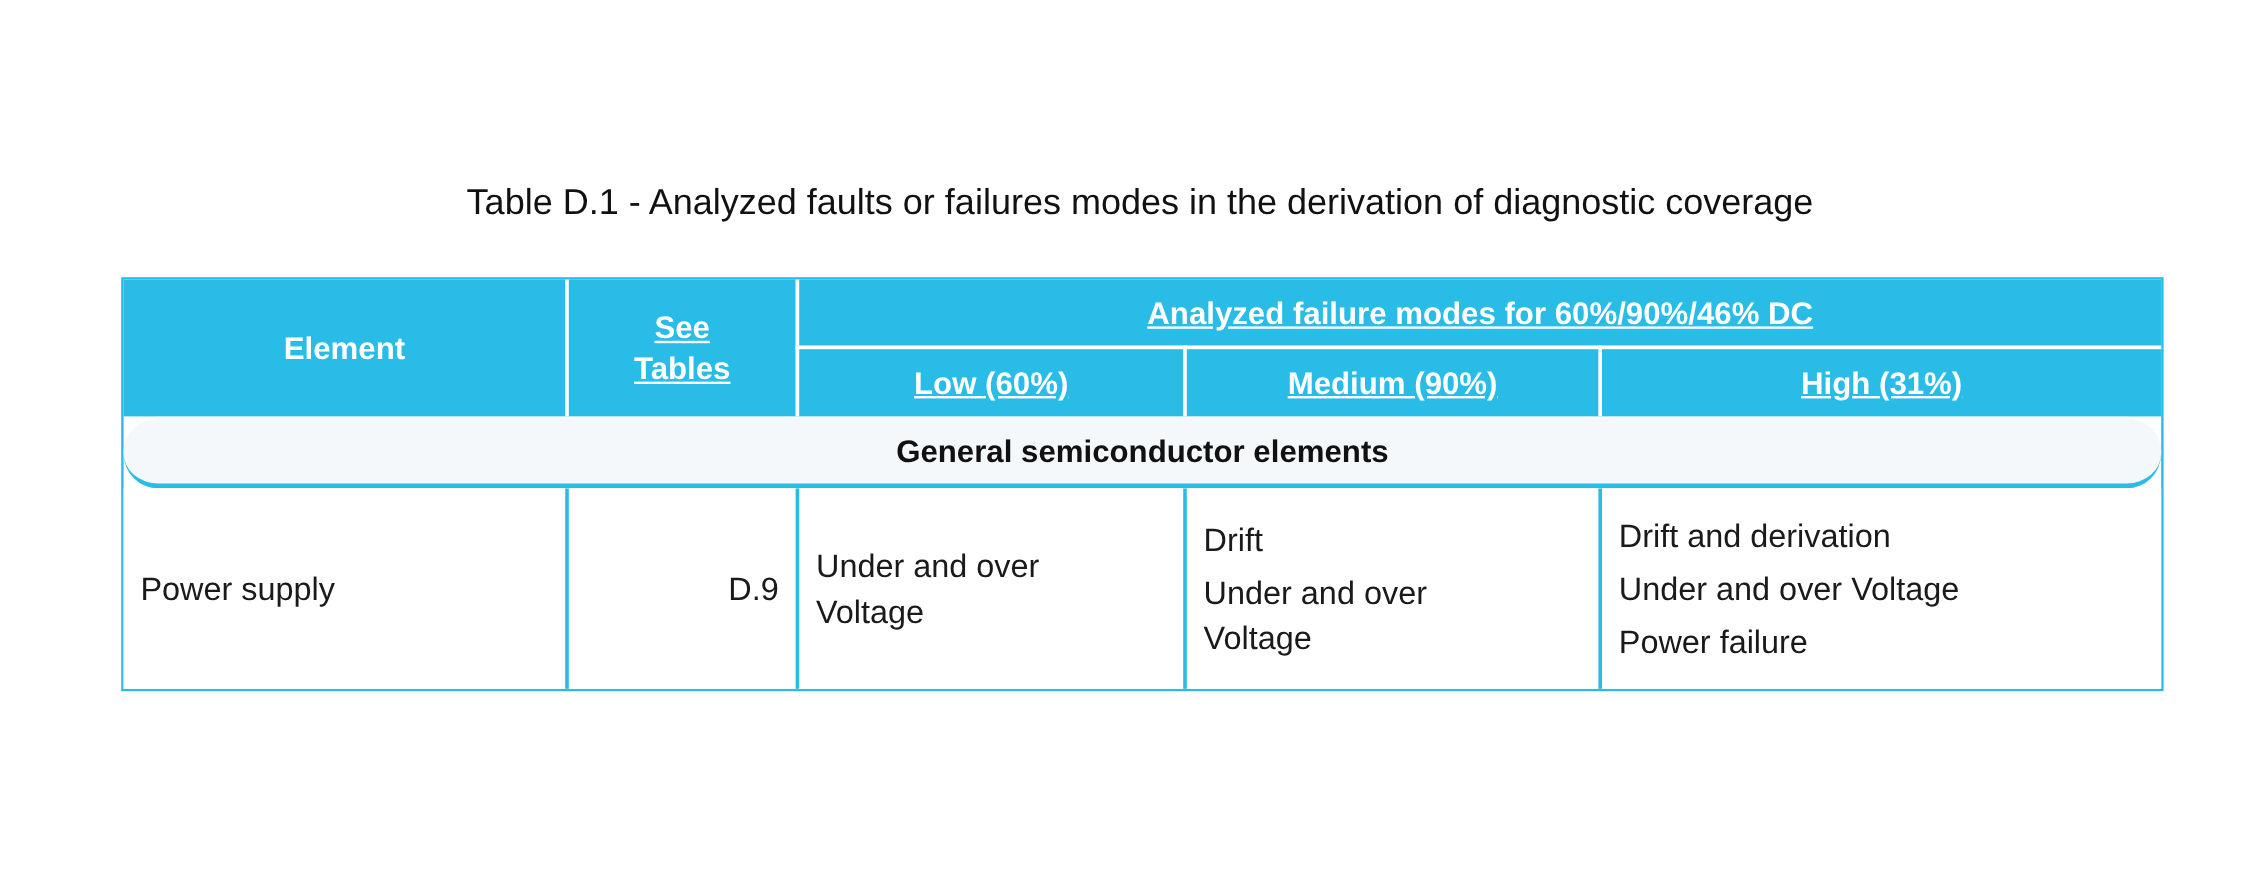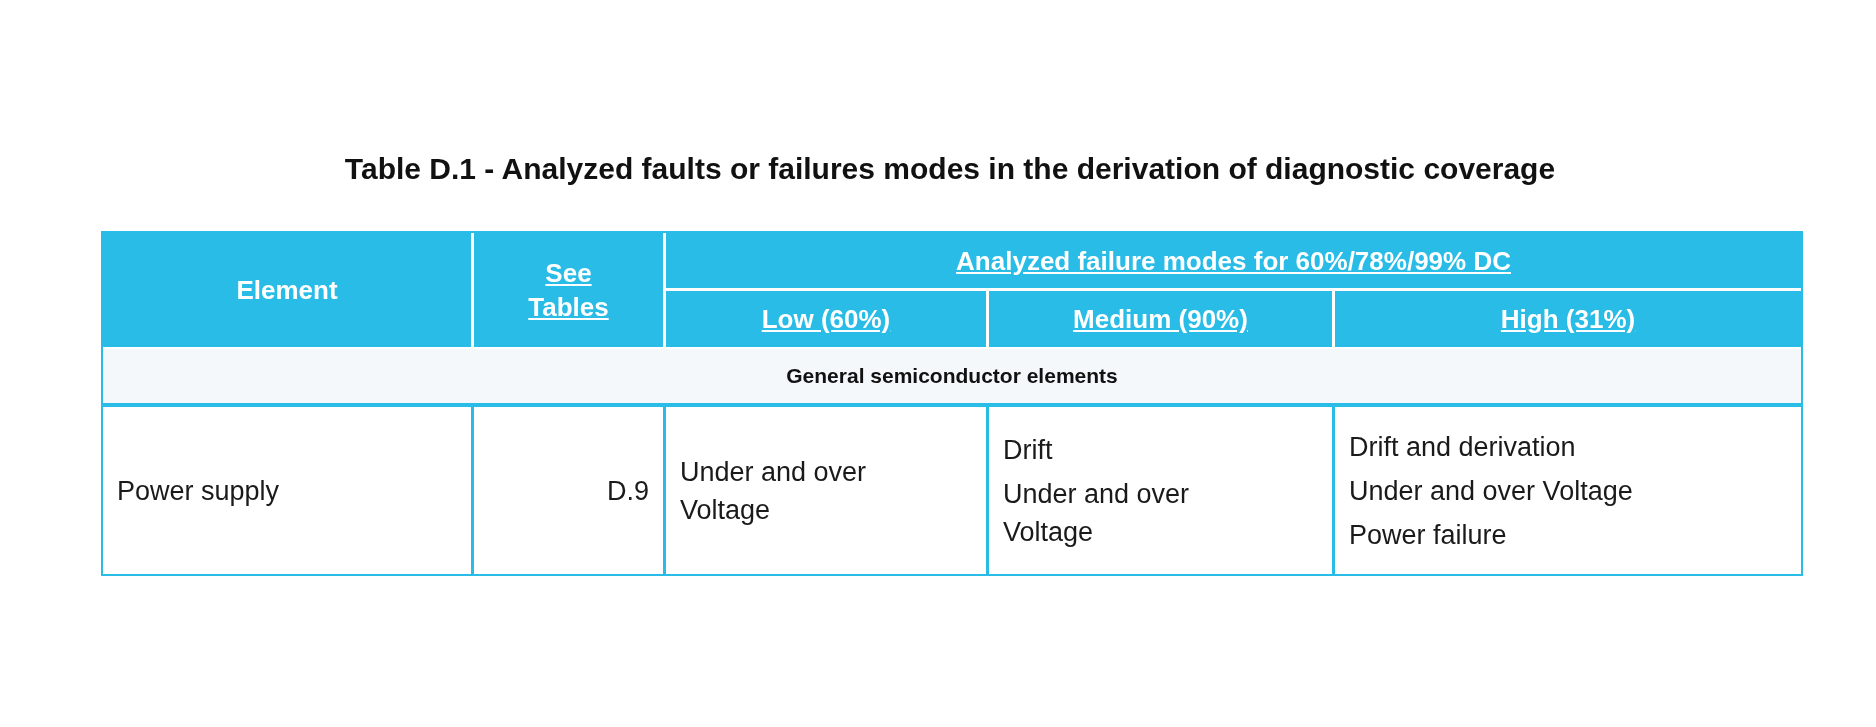--- a/index.html
+++ b/index.html
@@ -20,21 +20,21 @@
     height: 727px;
     background: #ffffff;
   }
   .doc-title {
     position: absolute;
     left: 101px;
     top: 150px;
     width: 1698px;
     text-align: center;
     font-size: 30px;
-    font-weight: bold;
+    font-weight: normal;
     color: #111111;
     line-height: 38px;
   }
   table.fm-table {
     position: absolute;
     left: 101px;
     top: 231px;
     width: 1698px;
     border-collapse: separate;
     border-spacing: 0;
@@ -55,23 +55,24 @@
   .fm-table th.sep-top  { border-top: 3px solid #ffffff; }
   .fm-table tr.hrow1 th { height: 55px; }
   .fm-table tr.hrow2 th { height: 56px; }
   .fm-table td.section-cell {
     background: #f4f8fb;
     border-top: 2px solid #ffffff;
     border-bottom: 4px solid #28bce6;
     text-align: center;
     vertical-align: middle;
     font-weight: bold;
-    font-size: 21px;
+    font-size: 26px;
     color: #111111;
     height: 52px;
+    border-radius: 29px;
   }
   .fm-table tr.data-row td {
     background: #ffffff;
     font-size: 27px;
     color: #1a1a1a;
     vertical-align: middle;
     height: 159px;
     padding: 4px 14px;
     line-height: 38px;
   }
@@ -97,21 +98,21 @@
       <col style="width:192px">
       <col style="width:323px">
       <col style="width:346px">
       <col style="width:469px">
     </colgroup>
     <thead>
       <tr class="hrow1">
         <th rowspan="2">Element</th>
         <th rowspan="2" class="sep-left pre">See
 Tables</th>
-        <th colspan="3" class="sep-left">Analyzed failure modes for 60%/78%/99% DC</th>
+        <th colspan="3" class="sep-left">Analyzed failure modes for 60%/90%/46% DC</th>
       </tr>
       <tr class="hrow2">
         <th class="sep-left sep-top">Low (60%)</th>
         <th class="sep-left sep-top">Medium (90%)</th>
         <th class="sep-left sep-top">High (31%)</th>
       </tr>
     </thead>
     <tbody>
       <tr>
         <td colspan="5" class="section-cell">General semiconductor elements</td>

